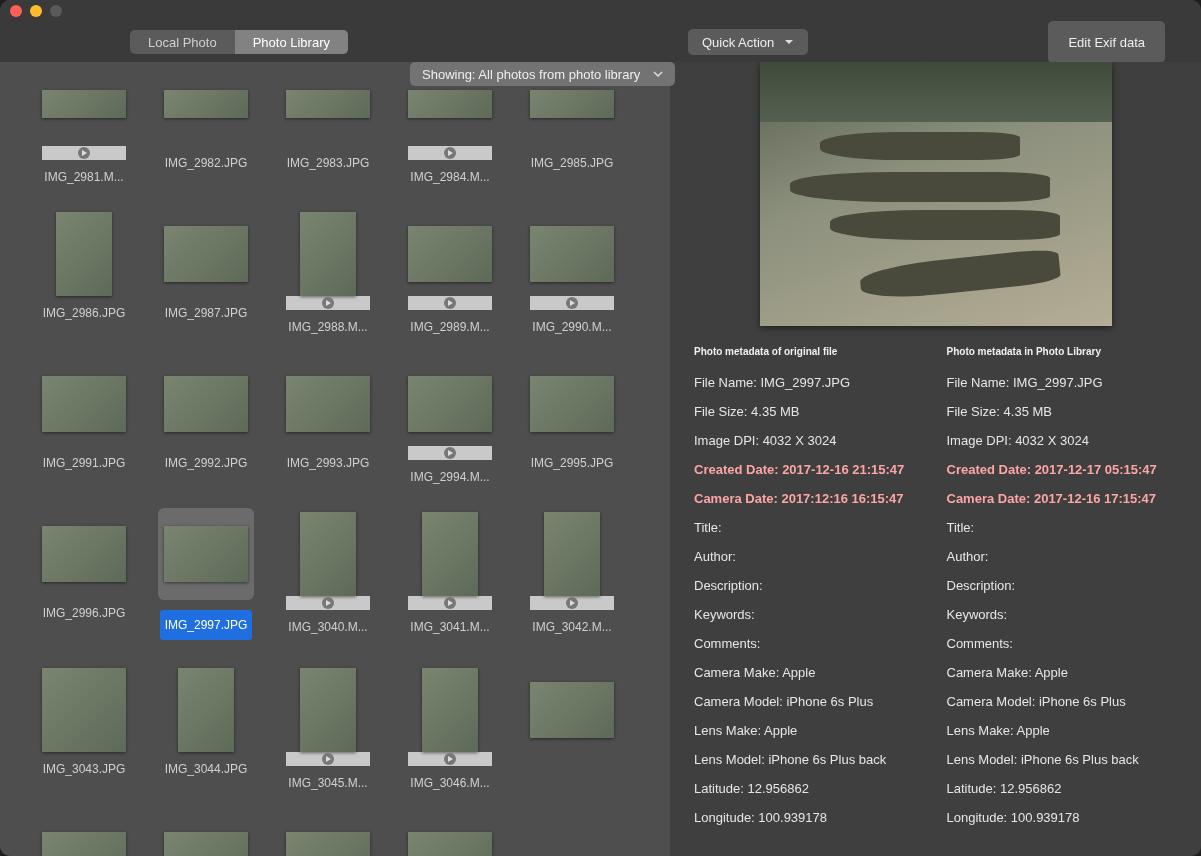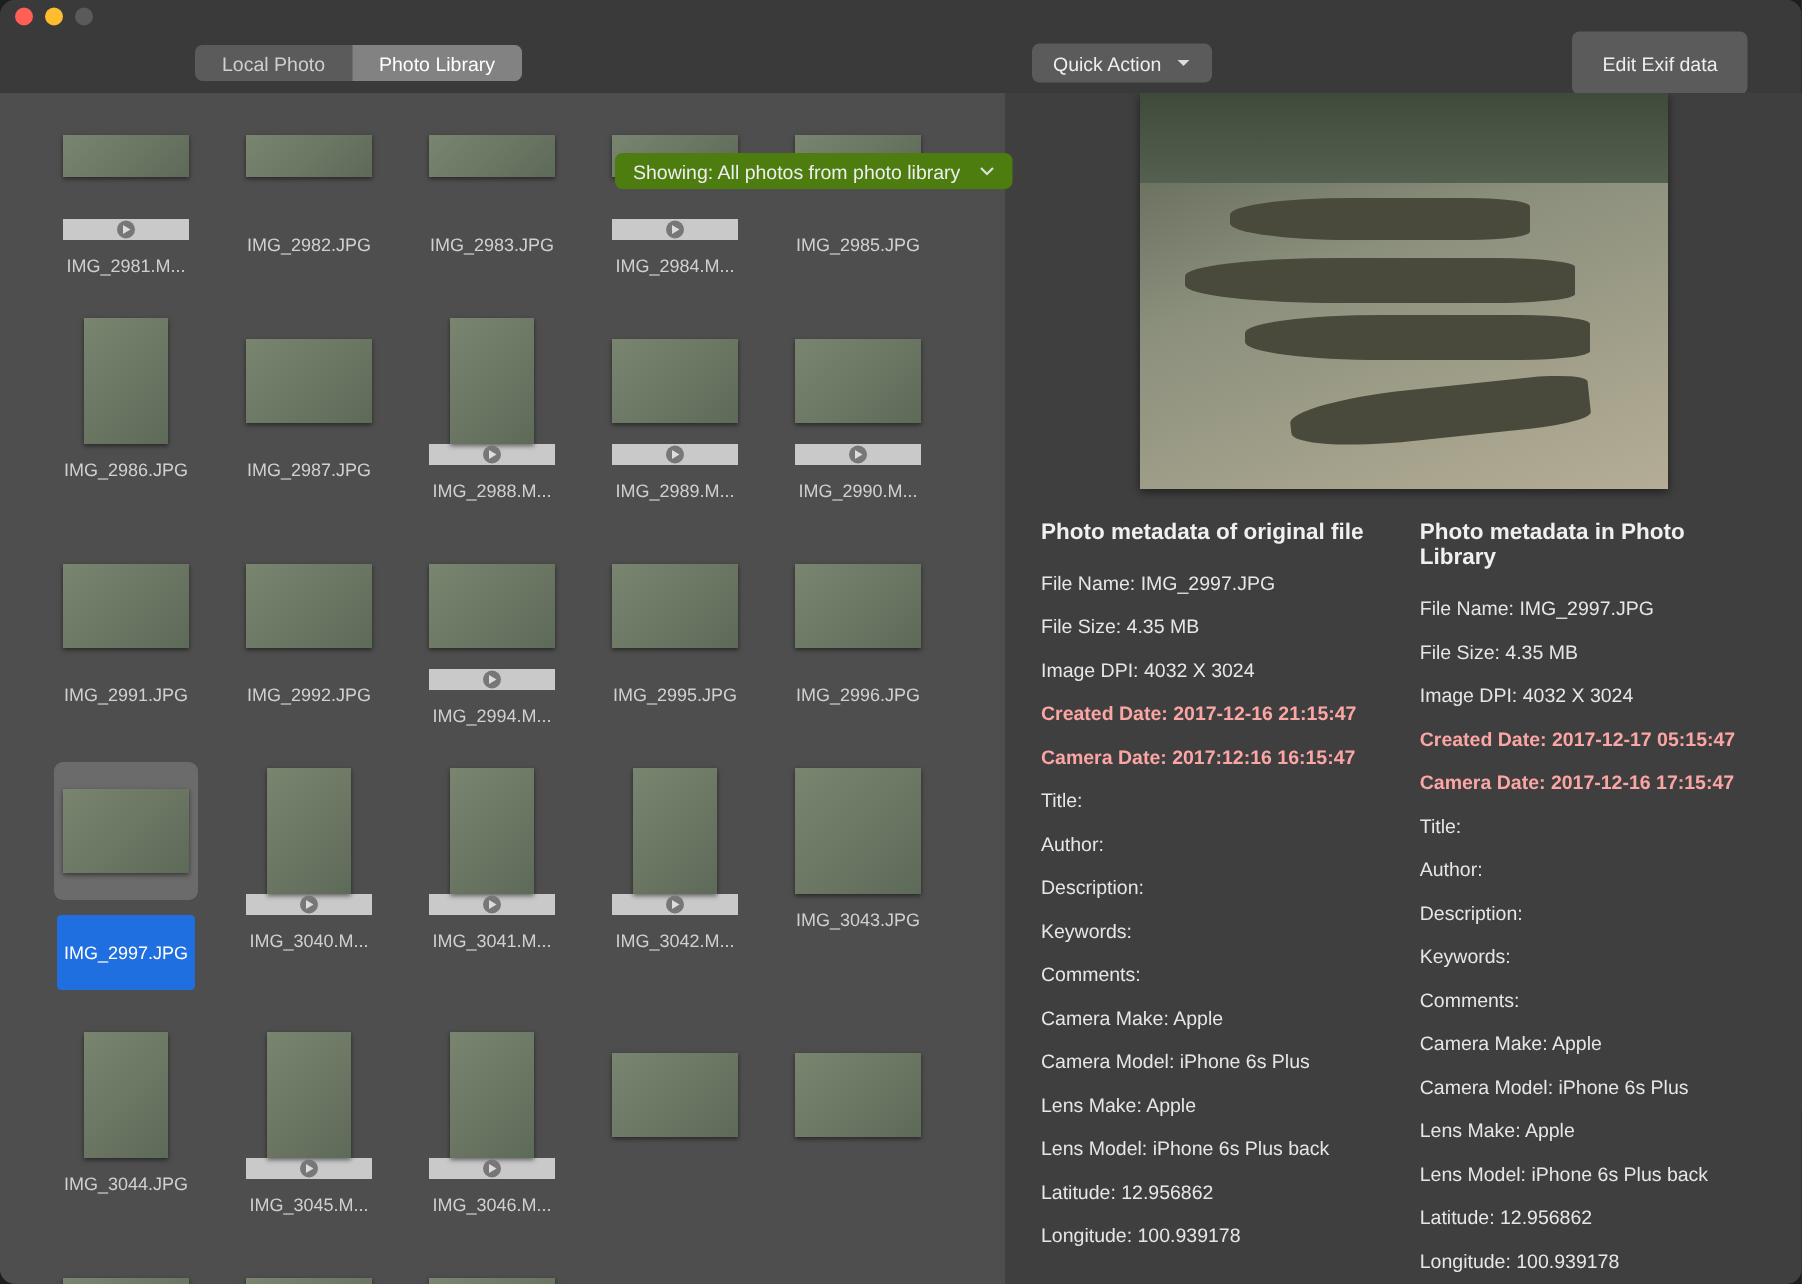--- a/index.html
+++ b/index.html
@@ -84,32 +84,31 @@
   display: flex;
   align-items: center;
   padding: 0 20px;
   cursor: pointer;
   color: #eee;
 }
 .filter-pill {
   position: absolute;
   left: 410px;
   top: 62px;
-  background: #4d7c0f;
+  background: #737373;
   border-radius: 5px;
   height: 24px;
   display: flex;
   align-items: center;
   padding: 0 12px;
   gap: 13px;
   color: #eee;
   font-size: 13px;
   z-index: 10;
   cursor: pointer;
-  margin-top: 40px;
 }
 .body {
   flex: 1;
   display: flex;
   overflow: hidden;
 }
 .grid-pane {
   width: 670px;
   background: #4e4e4e;
   overflow-y: auto;
@@ -185,21 +184,21 @@
   text-align: center;
   max-width: 106px;
   overflow: hidden;
   text-overflow: ellipsis;
   white-space: nowrap;
 }
 .thumb-cell.selected .thumb-label {
   background: #1f6fe0;
   color: #fff;
   border-radius: 3px;
-  padding: 18px 5px;
+  padding: 8px 5px;
 }
 .detail-pane {
   flex: 1;
   background: #3f3f3f;
   padding: 0 24px 18px 24px;
   overflow-y: auto;
   position: relative;
 }
 .preview-img {
   width: 352px;
@@ -218,21 +217,21 @@
 .c1{ left:60px; top:70px; width:200px; height:28px; }
 .c2{ left:30px; top:110px; width:260px; height:30px; }
 .c3{ left:70px; top:148px; width:230px; height:30px; }
 .c4{ left:100px; top:196px; width:200px; height:34px; transform:rotate(-6deg); }
 .meta-cols {
   display: flex;
   gap: 22px;
 }
 .meta-col { flex: 1; min-width: 0; }
 .meta-title {
-  font-size: 15px;
+  font-size: 10px;
   font-weight: 600;
   color: #f0f0f0;
   margin-bottom: 18px;
 }
 .meta-row {
   font-size: 13px;
   color: #e6e6e6;
   margin-bottom: 14px;
   white-space: nowrap;
 }
@@ -386,20 +385,28 @@
             </div>
             <div class="thumb-label">IMG_2991.JPG</div>
           </div>
           <div class="thumb-cell">
             <div class="thumb-wrap">
               <div class="thumb">
                 <div class="thumb-img landscape"></div>
               </div>
             </div>
             <div class="thumb-label">IMG_2992.JPG</div>
+          </div>
+          <div class="thumb-cell">
+            <div class="thumb-wrap">
+              <div class="thumb">
+                <div class="thumb-img landscape"></div>
+              </div>
+            </div>
+            <div class="thumb-label">IMG_2993.JPG</div>
           </div>
           <div class="thumb-cell">
             <div class="thumb-wrap">
               <div class="thumb">
                 <div class="thumb-img landscape"></div>
               </div>
               <div class="play-strip">
                 <div class="play"></div>
               </div>
             </div>

